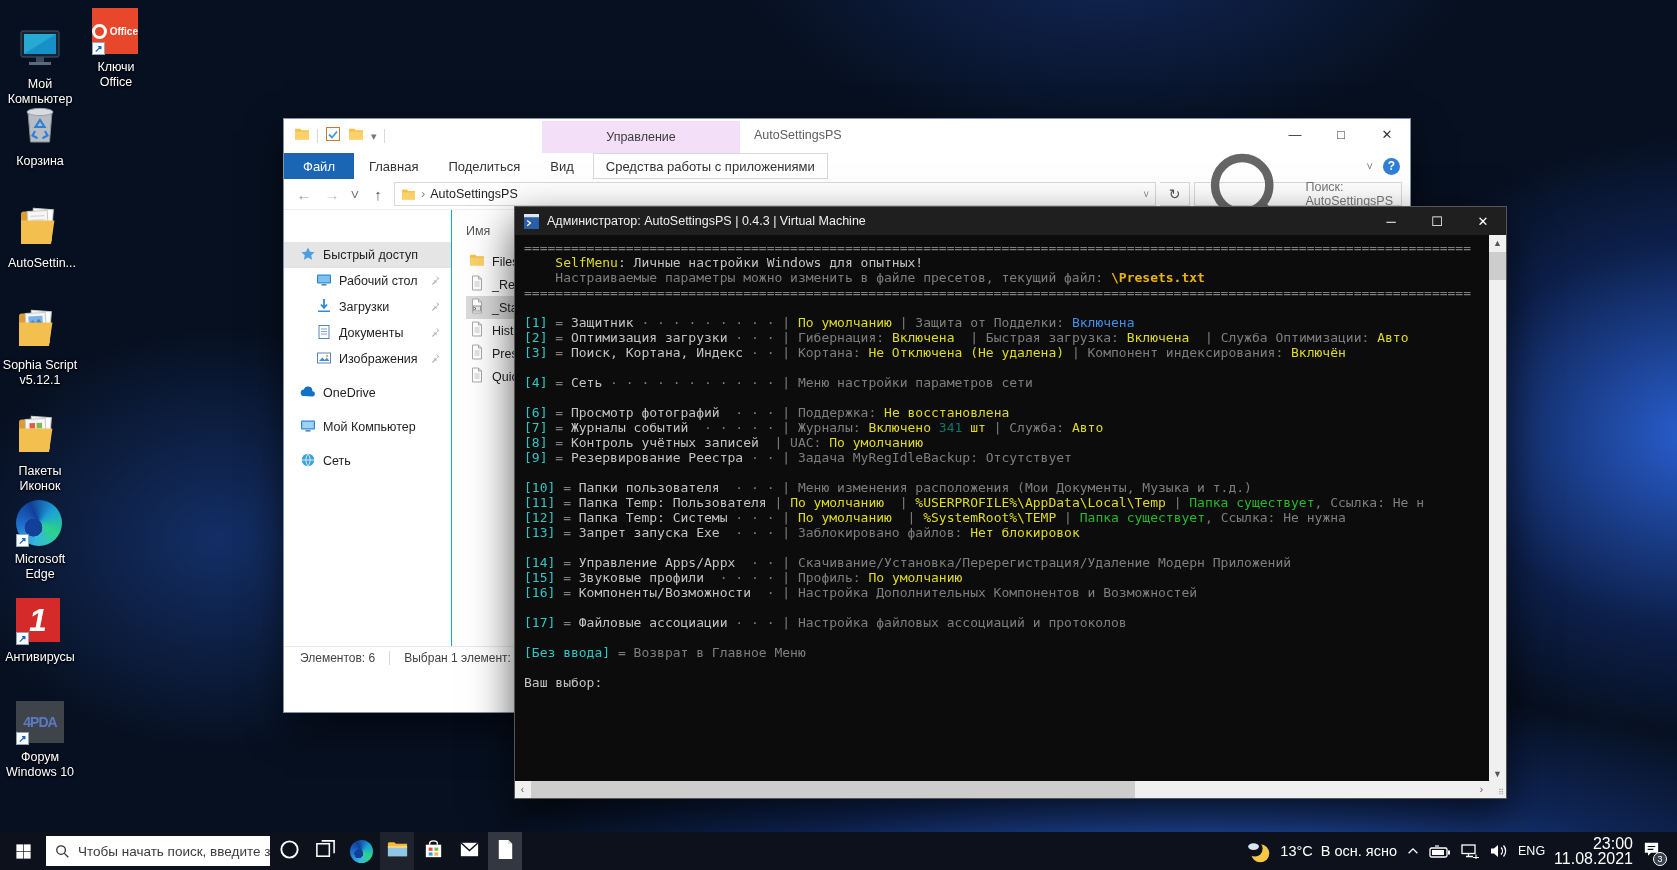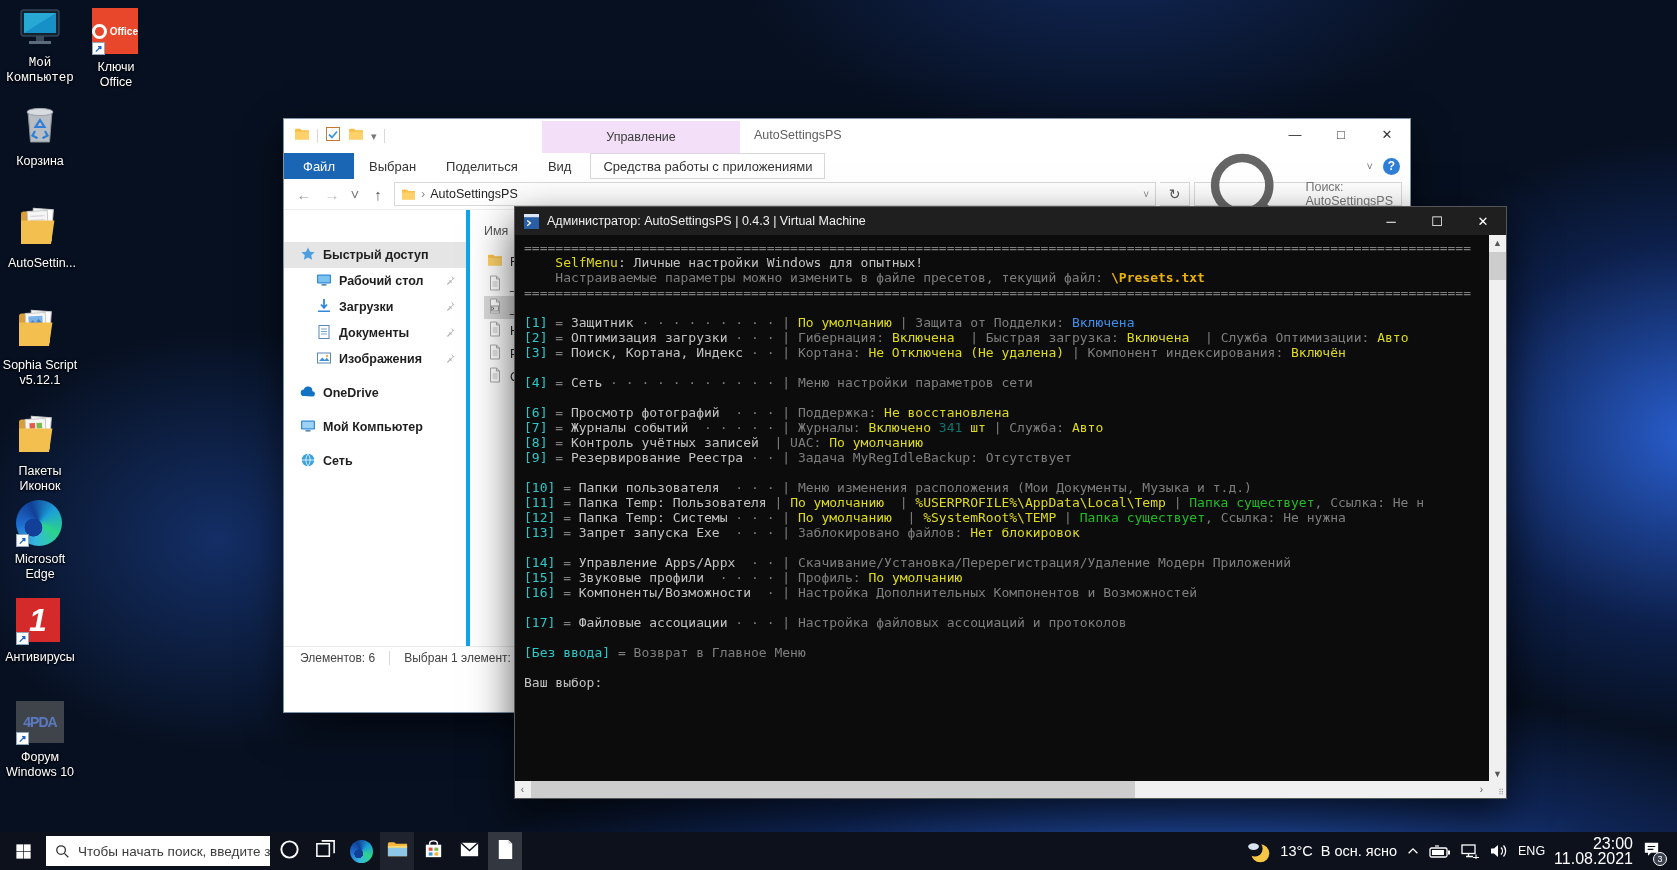--- a/index.html
+++ b/index.html
@@ -55,21 +55,21 @@
   .nav-ic{width:24px;text-align:center;font-size:15px;}
   .addr-box{flex:1;height:24px;border:1px solid #d9d9d9;display:flex;align-items:center;padding:0 6px;gap:5px;
     font-size:12.5px;color:#222;box-sizing:border-box;}
   .addr-box svg{width:15px;height:13px;}
   .addr-chev{margin-left:auto;color:#888;font-size:10px;}
   .refresh-box{width:30px;height:24px;border:1px solid #d9d9d9;border-left:none;display:flex;align-items:center;
     justify-content:center;color:#555;font-size:14px;box-sizing:border-box;}
   .search-box{width:208px;height:24px;border:1px solid #d9d9d9;display:flex;align-items:center;gap:6px;
     padding:0 8px;font-size:12.5px;color:#777;box-sizing:border-box;}
   .ex-main{display:flex;height:436px;}
-  #sidebar{width:186px;padding-top:32px;border-right:4px solid #0ea5e9;box-sizing:border-box;font-weight:bold;}
+  #sidebar{width:168px;padding-top:32px;border-right:1px solid #0ea5e9;box-sizing:border-box;}
   .sbitem{height:26px;display:flex;align-items:center;gap:7px;padding-left:16px;font-size:12.5px;color:#1e1e1e;position:relative;}
   .sbitem.ind{padding-left:32px;}
   .sbitem.sel{background:#e5e5e5;}
   .sbitem svg{width:16px;height:16px;flex:0 0 16px;}
   .sb-pin{position:absolute;right:10px;}
   .sb-pin svg{width:12px;height:12px;opacity:.75;}
   .sb-gap{height:8px;}
   .filepane{flex:1;padding:14px 0 0 14px;}
   .col-h{font-size:12.5px;color:#555;margin-bottom:12px;}
   .frow{height:23px;width:235px;display:flex;align-items:center;gap:7px;font-size:12.5px;color:#1e1e1e;padding-left:3px;}
@@ -125,21 +125,21 @@
   .tray-action svg{width:19px;height:19px;}
   .badge{position:absolute;right:0;bottom:-3px;width:14px;height:14px;border-radius:50%;background:#3a404c;
     border:1px solid #fff;color:#fff;font-size:9px;display:flex;align-items:center;justify-content:center;box-sizing:border-box;}
 </style>
 </head>
 <body>
 
 <div id="screen">
   <div id="wallpaper"></div>
   <div id="desktop-icons">
-      <div class="dicon" style="left: 2px; top: 4px; font-family: Liberation Mono, monospace;">
+      <div class="dicon" style="left: 2px; top: 25px;">
         <div class="dic-img">
           <svg viewBox="0 0 48 48">
             <rect x="5" y="6" width="38" height="26" rx="2" fill="#15222f" stroke="#45586b"></rect>
             <rect x="8" y="9" width="32" height="20" fill="#1790c8"></rect>
             <path d="M8 9h32L8 29z" fill="#38c2e0" opacity=".5"></path>
             <rect x="20" y="32" width="8" height="5" fill="#3d4c5c"></rect>
             <rect x="13" y="37" width="22" height="3" fill="#5a6b7c"></rect>
           </svg>
         </div>
         <div class="dic-lbl">Мой<br>Компьютер</div>
@@ -262,21 +262,21 @@
       <div class="ribbon-context">Управление</div>
       <div class="ex-title">AutoSettingsPS</div>
       <div class="win-btns">
         <div class="wbtn">—</div>
         <div class="wbtn">□</div>
         <div class="wbtn">✕</div>
       </div>
     </div>
     <div class="menu-row">
       <div class="m-file">Файл</div>
-      <div class="m-item">Выбран</div>
+      <div class="m-item">Главная</div>
       <div class="m-item">Поделиться</div>
       <div class="m-item">Вид</div>
       <div class="m-ctx">Средства работы с приложениями</div>
       <div class="m-right">
         <span class="m-chev">˅</span>
         <span class="m-help">?</span>
       </div>
     </div>
     <div class="addr-row">
       <span class="nav-ic" style="color:#9a9a9a">←</span>

